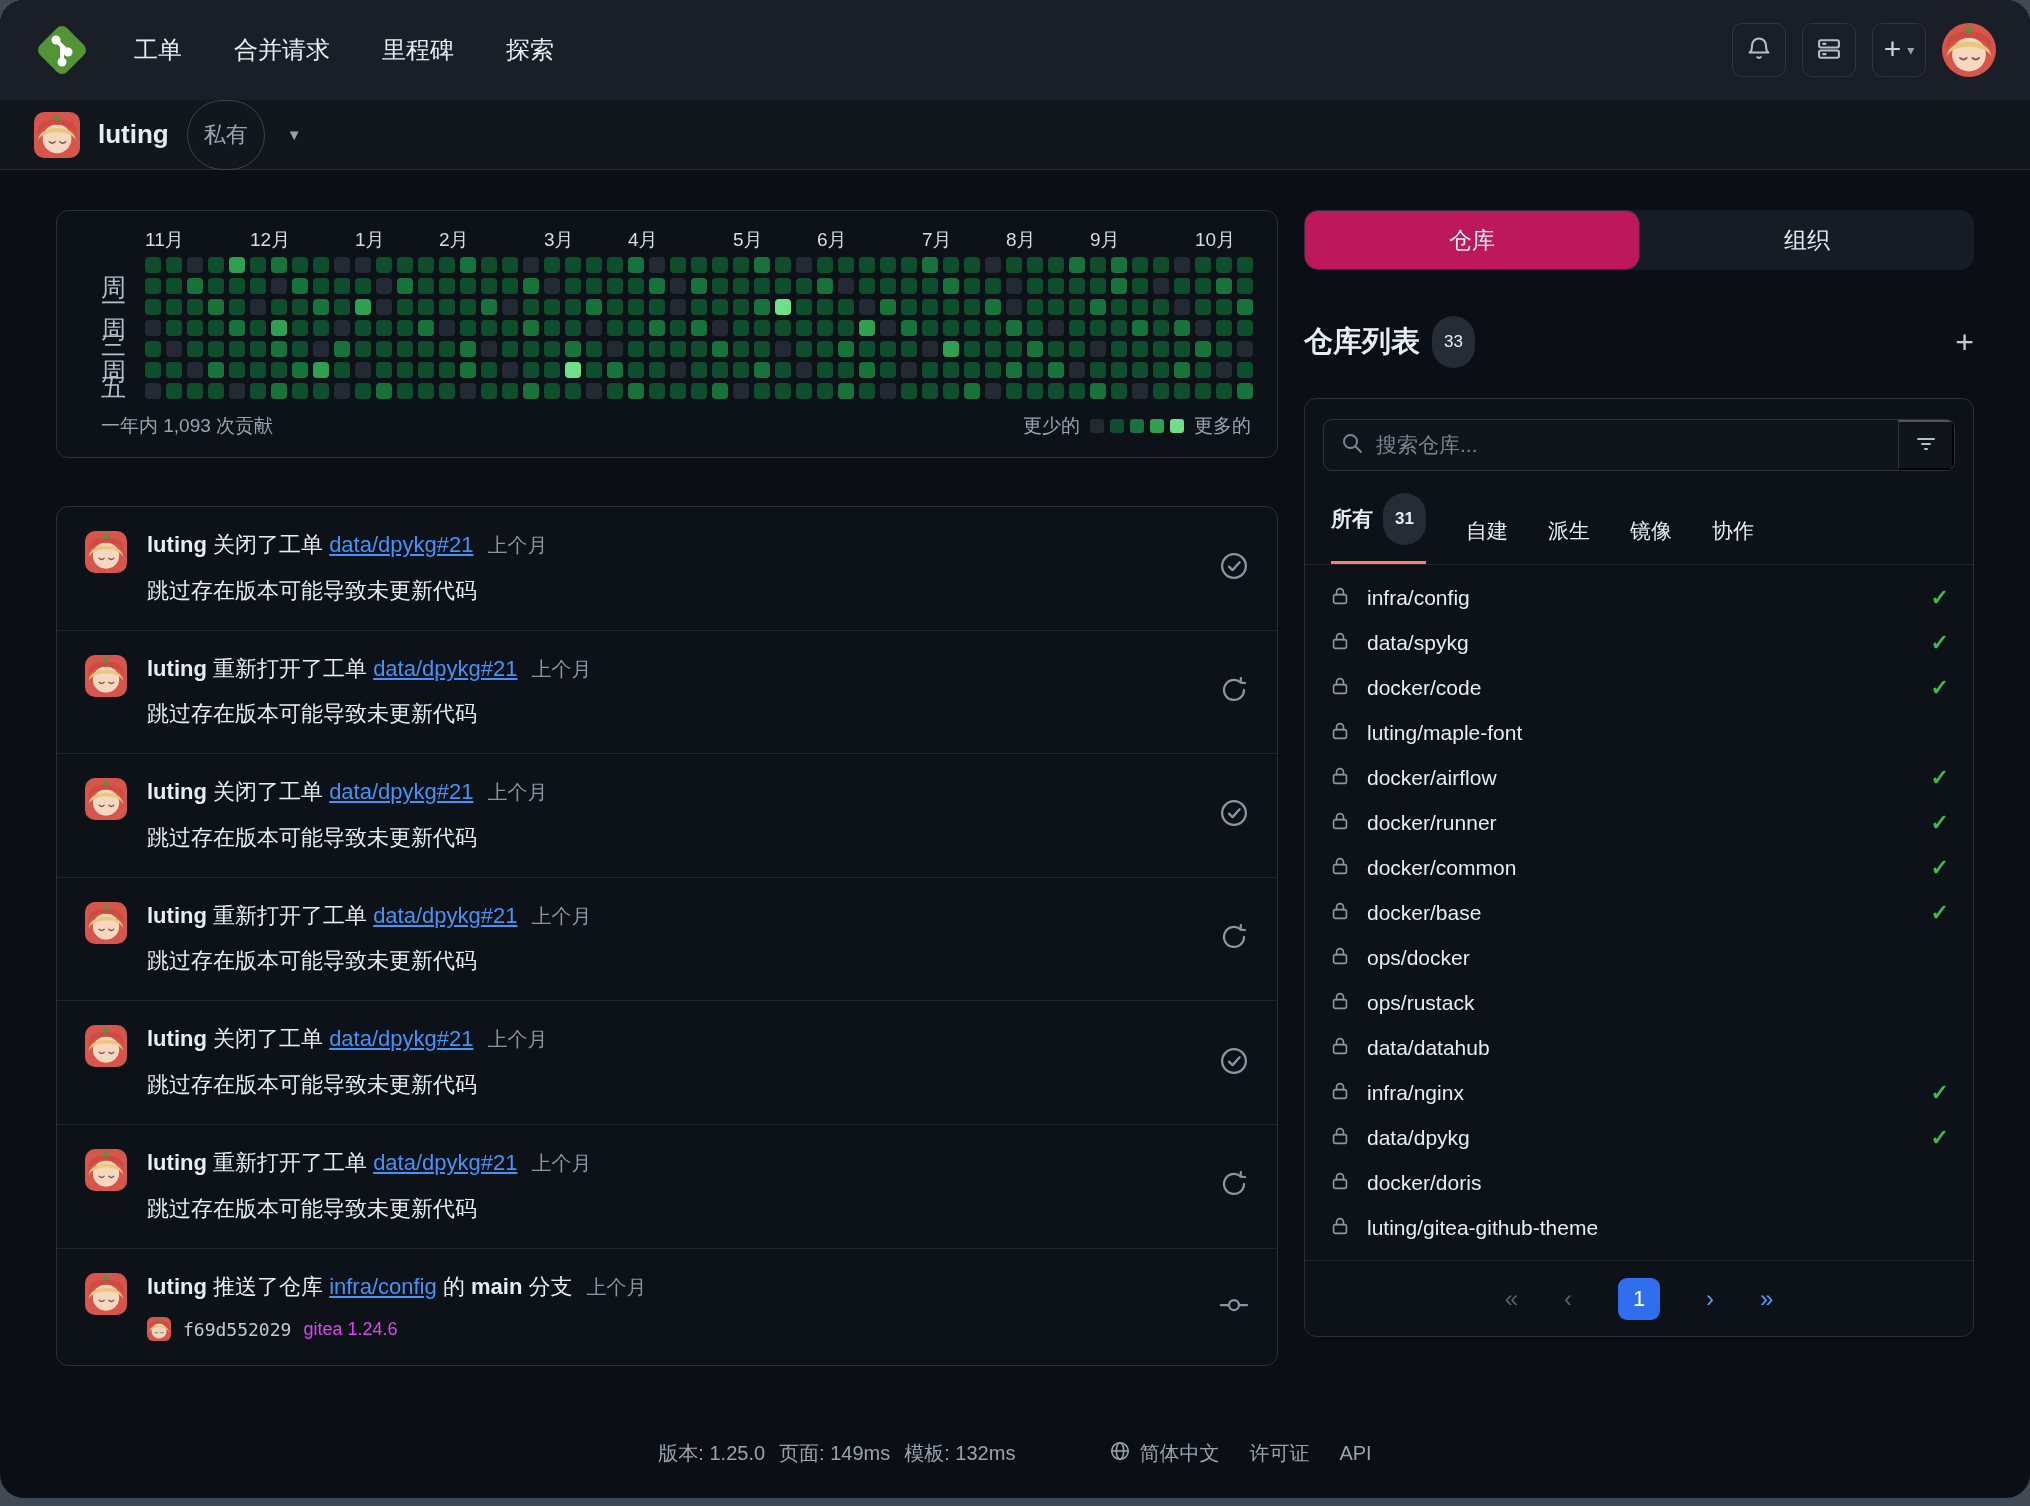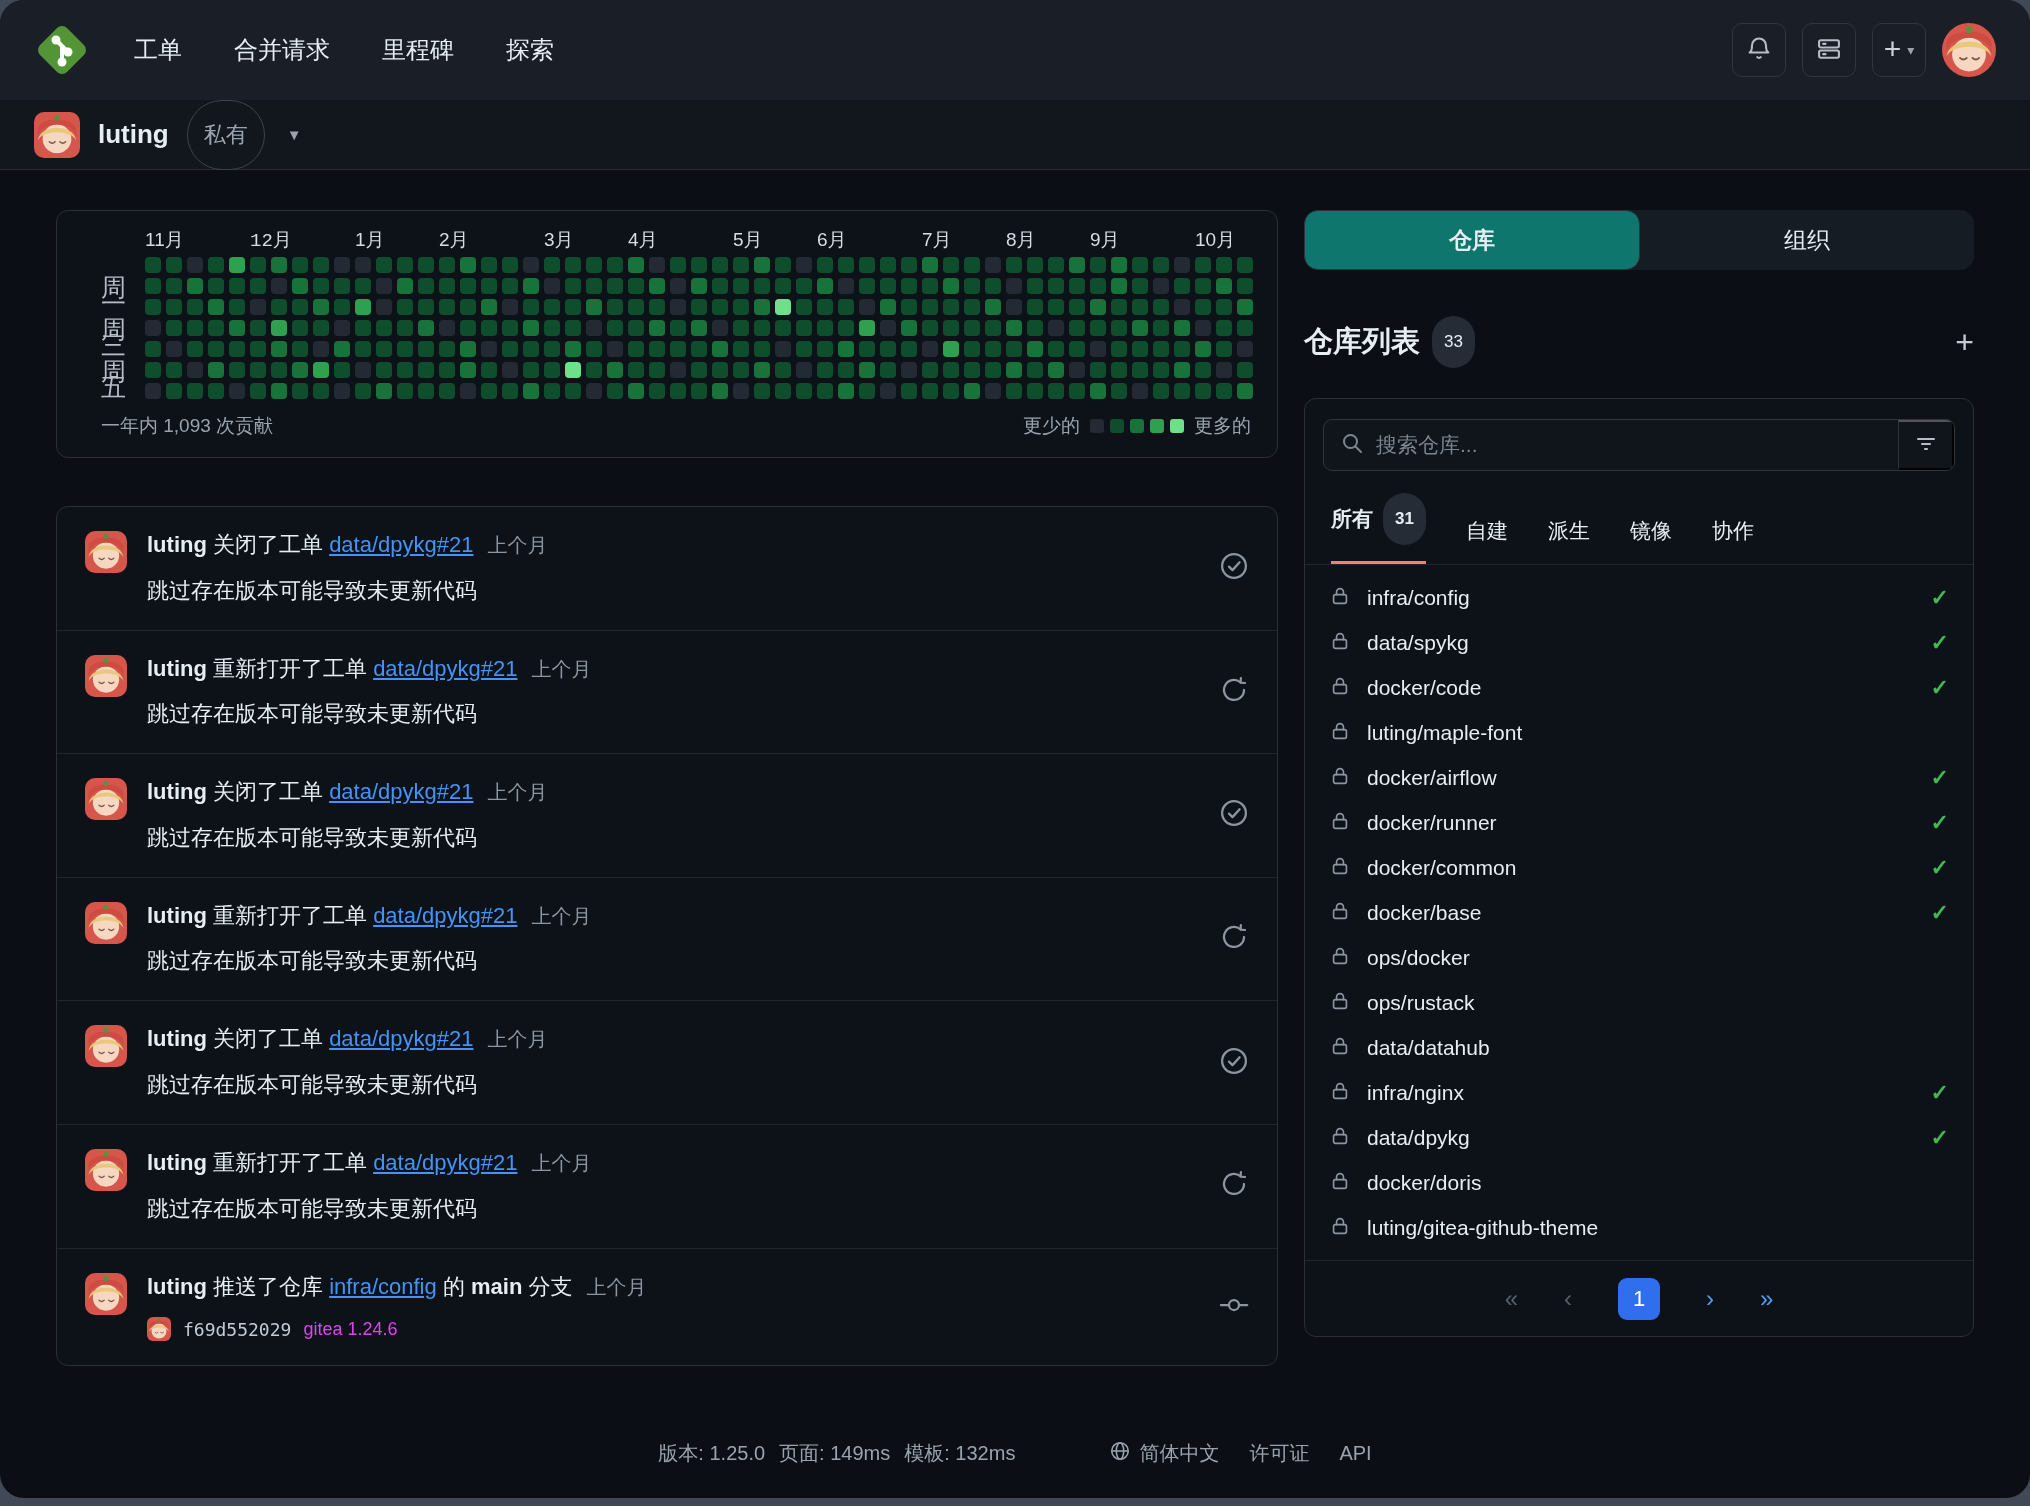--- a/index.html
+++ b/index.html
@@ -67,21 +67,21 @@
   .feed-commit .mini-av { width:24px; height:24px; border-radius:6px; overflow:hidden; }
   .feed-commit .hash { font-family:"DejaVu Sans Mono",monospace; font-size:18px; color:#c3cbd4; }
   .feed-commit .cmsg { font-size:18px; color:#d946ef; }
   .feed-icon { flex:none; align-self:center; margin-left:16px; color:#8d96a0; }
   .feed-icon svg { stroke:#8d96a0; }
 
   
   .seg { display:flex; background:#161c24; border-radius:14px; height:60px; overflow:hidden; }
   .seg-item { flex:1; display:flex; align-items:center; justify-content:center; font-size:23px;
               color:#e6edf3; cursor:pointer; border-radius:14px; }
-  .seg-item.active { background:#0f766e; border:1px solid #2d333b; font-weight:700; }
+  .seg-item.active { background:#be185d; border:1px solid #2d333b; font-weight:400; }
   .panel-head { display:flex; align-items:center; margin-top:46px; }
   .panel-title { font-size:29px; font-weight:700; }
   .count-badge { background:#262c36; color:#e6edf3; border-radius:999px; font-size:17px;
                  padding:16px 12px; margin-left:12px; }
   .panel-add { margin-left:auto; font-size:32px; color:#c3cbd4; cursor:pointer; line-height:1; }
   .repo-card { margin-top:30px; padding-top:20px; }
   .search-row { display:flex; margin:0 18px; border:1px solid #2f353e; border-radius:9px;
                 background:#10151c; height:52px; overflow:hidden; }
   .search-box { flex:1; display:flex; align-items:center; padding:0 16px; gap:12px; }
   .search-box input { background:transparent; border:none; outline:none; color:#e6edf3;
@@ -188,21 +188,21 @@
     <span class="vis-badge">私有</span>
     <span class="band-caret">▼</span>
   </div>
 
   <div class="content">
 
     <div class="col-left">
       <div class="card heat-card">
         <div class="heat-months" id="heat-months">
             <span style="left: 0px;">11月</span>
-            <span style="left: 105px; font-family: Liberation Mono, monospace;">12月</span>
+            <span style="left: 105px;">12月</span>
             <span style="left: 210px;">1月</span>
             <span style="left: 294px;">2月</span>
             <span style="left: 399px;">3月</span>
             <span style="left: 483px;">4月</span>
             <span style="left: 588px;">5月</span>
             <span style="left: 672px;">6月</span>
             <span style="left: 777px;">7月</span>
             <span style="left: 861px;">8月</span>
             <span style="left: 945px;">9月</span>
             <span style="left: 1050px;">10月</span>

